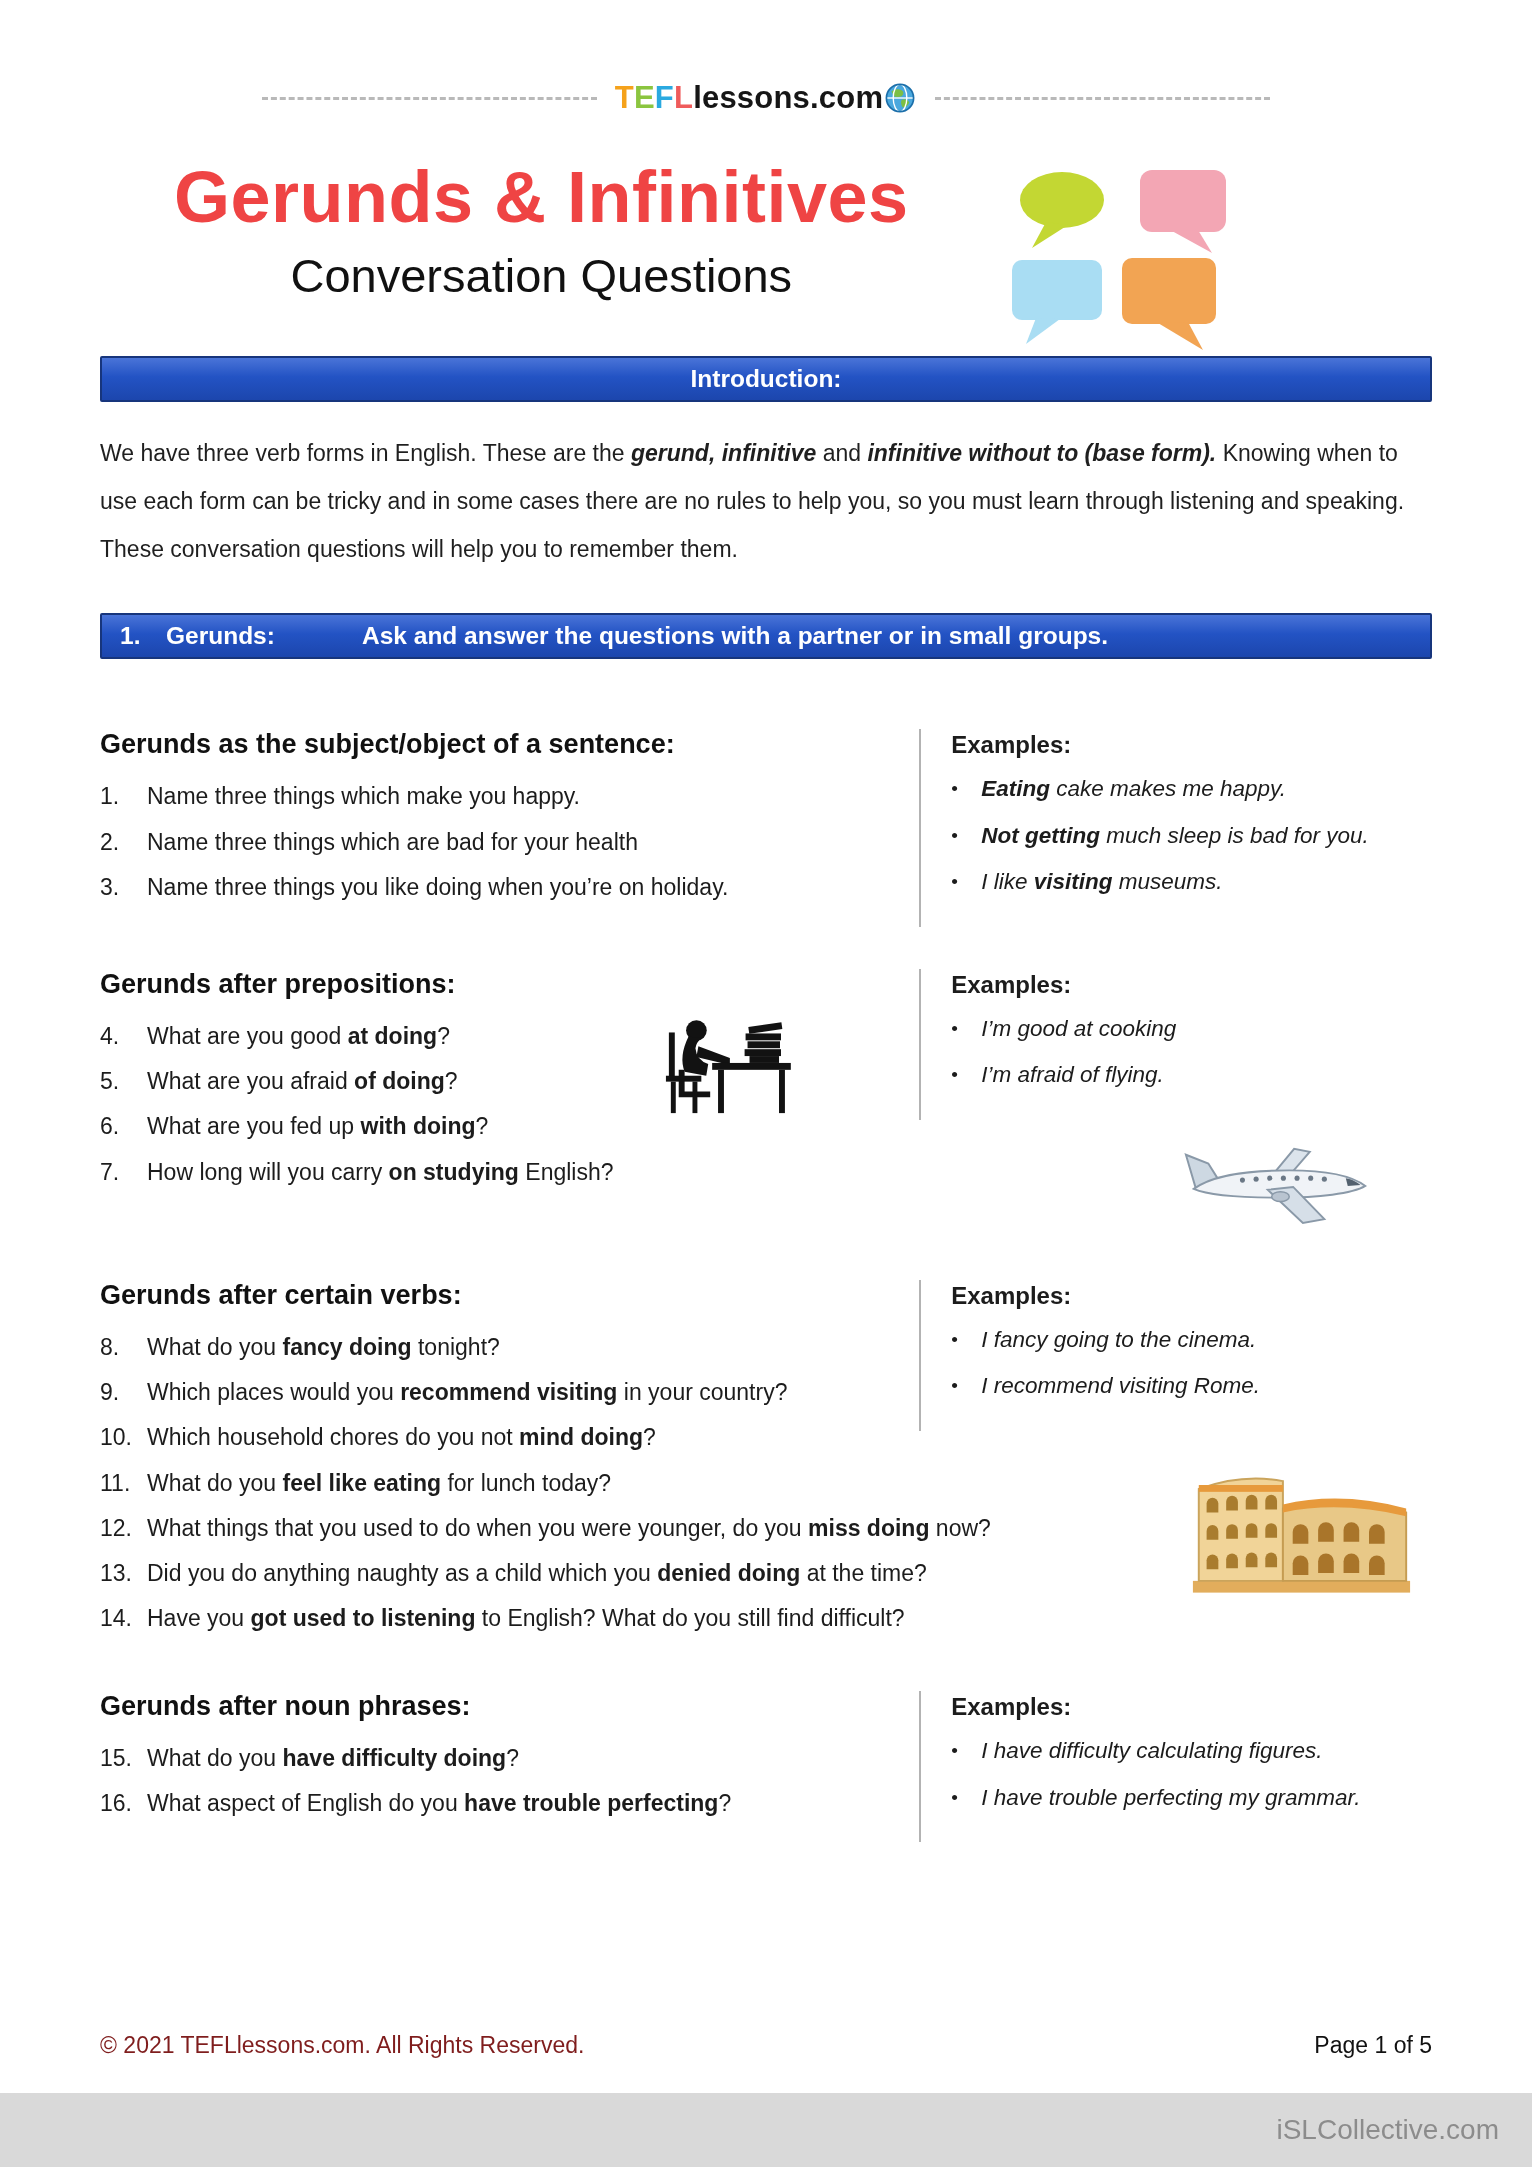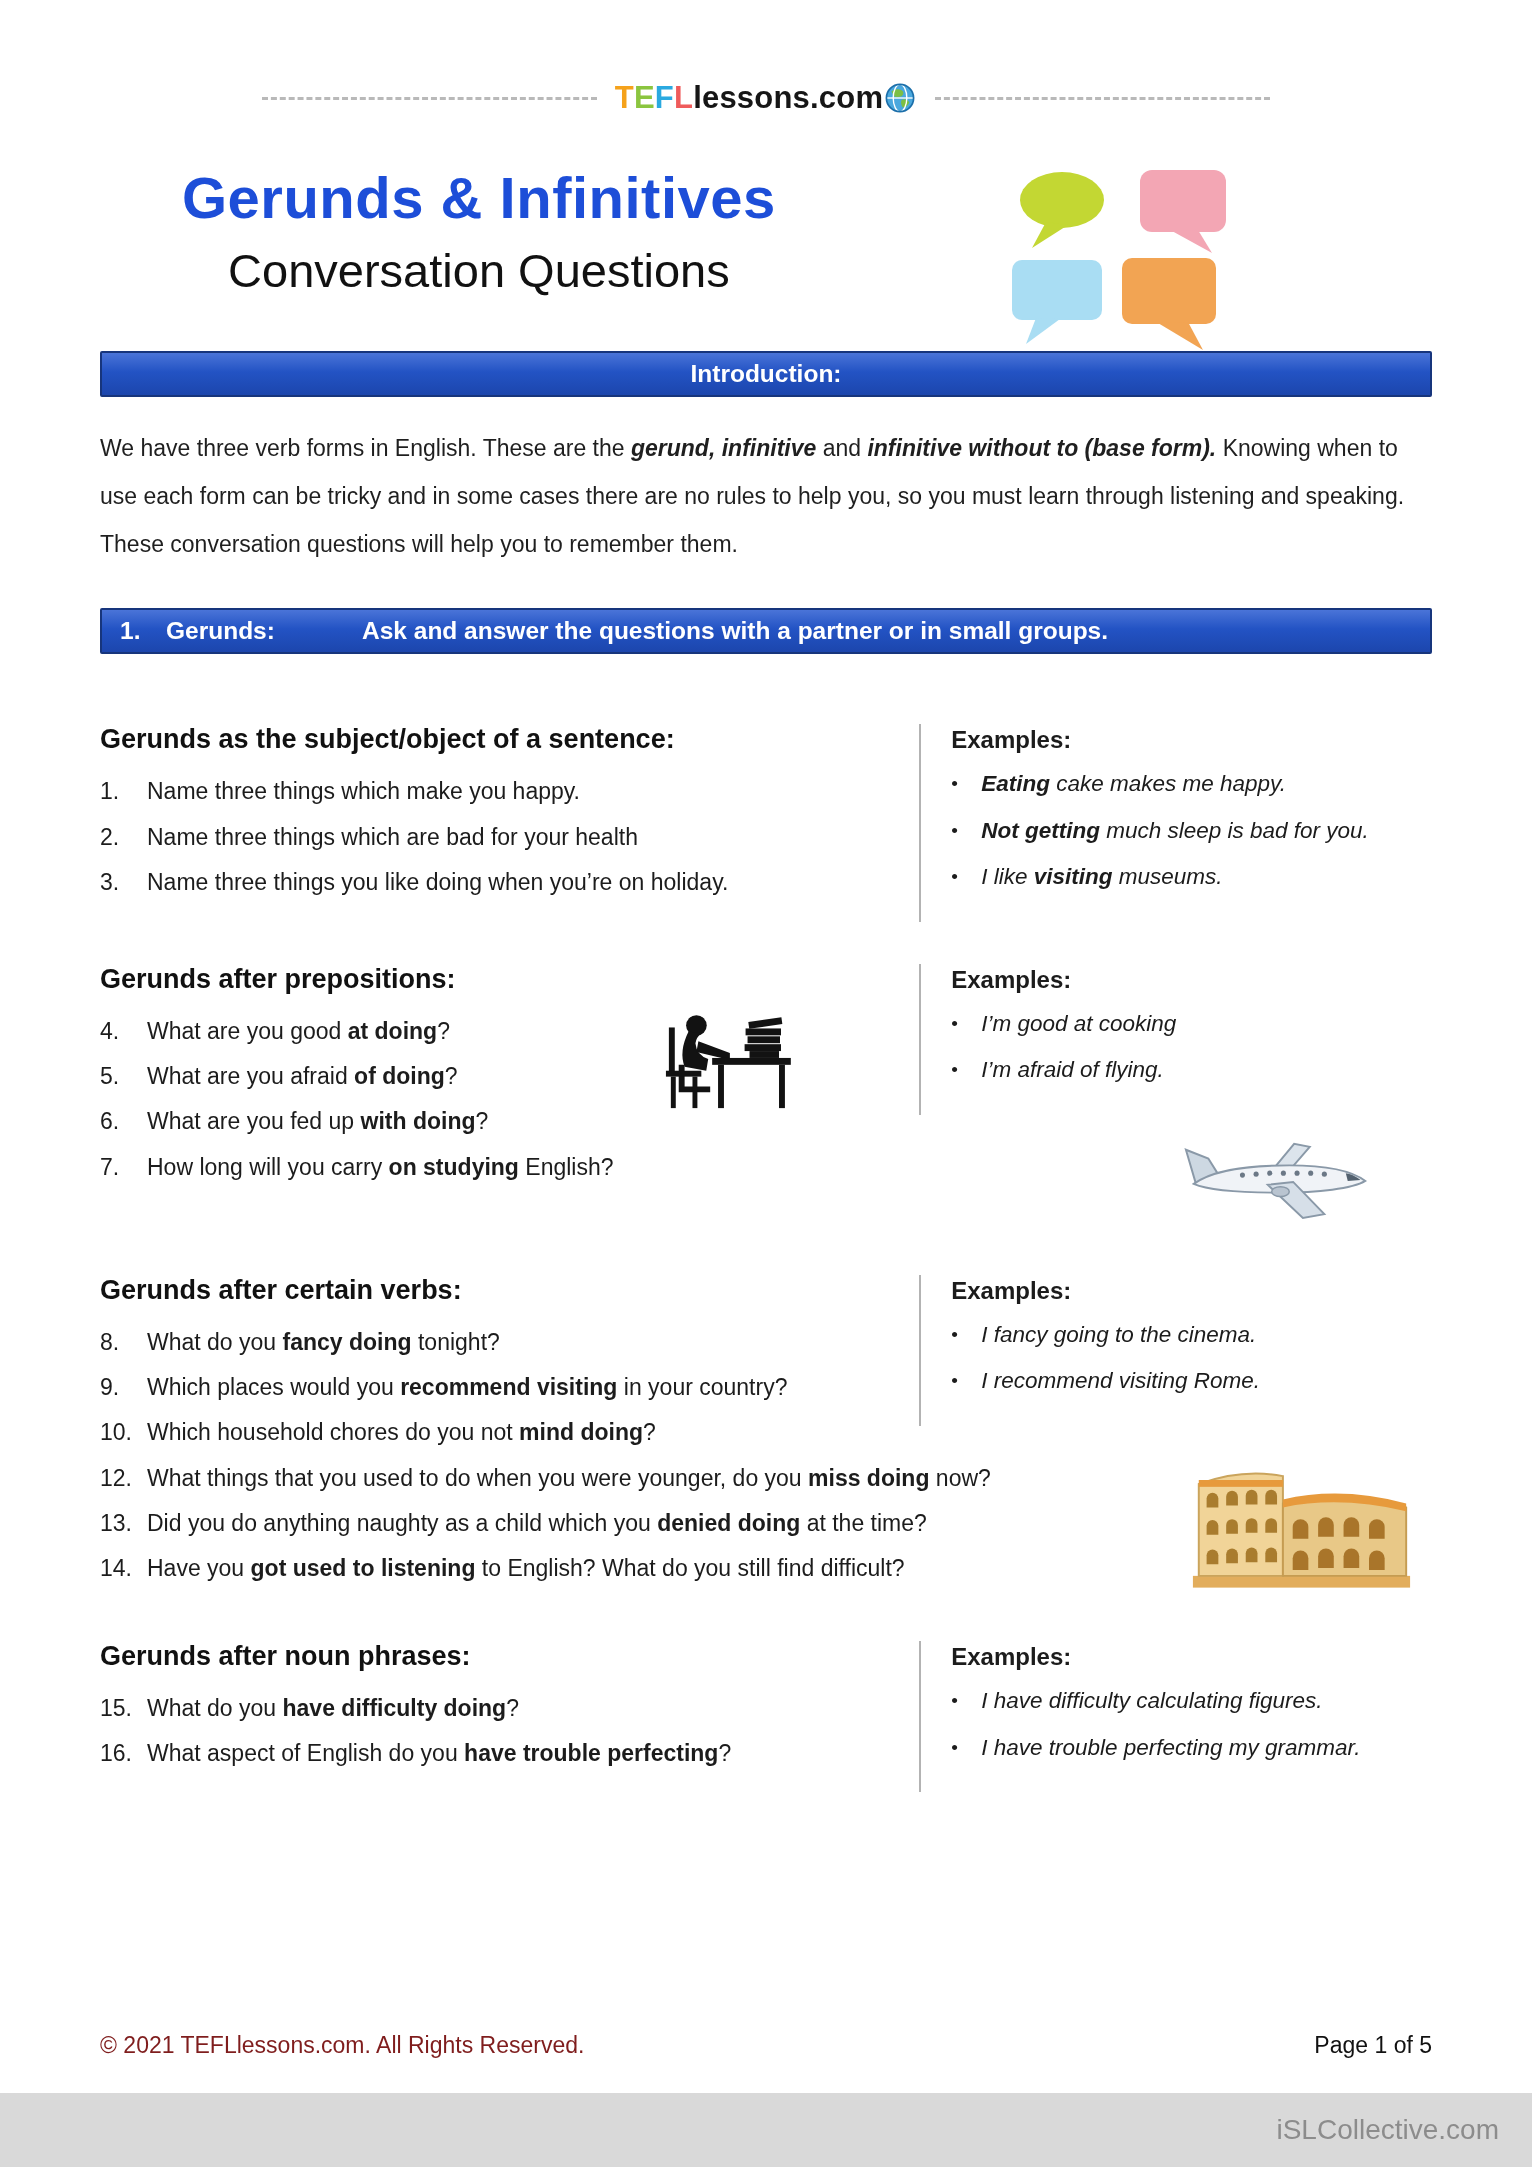--- a/index.html
+++ b/index.html
@@ -7,21 +7,21 @@
   .page{position:relative;width:1532px;height:2167px;margin:0 auto;background:#ffffff;display:flex;flex-direction:column;overflow:hidden;}
 
   
   .logo-row{display:flex;align-items:center;justify-content:center;gap:18px;padding-top:80px;}
   .dash{width:335px;height:0;border-top:3px dashed #b9b9b9;}
   .logo{display:flex;align-items:center;gap:0;font-size:31px;font-weight:700;letter-spacing:.2px;}
   .logo-rest{color:#161616;}
 
   
   .title-wrap{margin:36px 0 0 170px;width:fit-content;text-align:center;}
-  .title-wrap h1{margin:12px;font-size:58px;font-weight:700;color:#1d4ed8;letter-spacing:.5px;}
+  .title-wrap h1{margin:4px;font-size:72px;font-weight:700;color:#ef4444;letter-spacing:.5px;}
   .title-wrap h2{margin:10px 0 7px 0;font-size:47px;font-weight:400;color:#111;}
 
   
   .bubbles{position:absolute;top:158px;right:285px;width:245px;height:195px;}
 
   
   .banner{margin:6px 100px;height:46px;display:flex;align-items:center;color:#ffffff;font-weight:700;font-size:24.5px;
     background:linear-gradient(180deg,#4a74d8 0%,#2353c4 45%,#1c46ad 100%);
     border:2px solid #17357c;border-radius:2px;box-sizing:border-box;}
   .banner.center{justify-content:center;}
@@ -284,20 +284,24 @@
         </div>
         <div class="q-row">
           <span class="q-num">9.</span>
           <span class="q-text"><span>Which places would you </span><span class="b">recommend visiting</span><span> in your country?</span></span>
         </div>
         <div class="q-row">
           <span class="q-num">10.</span>
           <span class="q-text"><span>Which household chores do you not </span><span class="b">mind doing</span><span>?</span></span>
         </div>
         <div class="q-row">
+          <span class="q-num">11.</span>
+          <span class="q-text"><span>What do you </span><span class="b">feel like eating</span><span> for lunch today?</span></span>
+        </div>
+        <div class="q-row">
           <span class="q-num">12.</span>
           <span class="q-text"><span>What things that you used to do when you were younger, do you </span><span class="b">miss doing</span><span> now?</span></span>
         </div>
         <div class="q-row">
           <span class="q-num">13.</span>
           <span class="q-text"><span>Did you do anything naughty as a child which you </span><span class="b">denied doing</span><span> at the time?</span></span>
         </div>
         <div class="q-row">
           <span class="q-num">14.</span>
           <span class="q-text"><span>Have you </span><span class="b">got used to listening</span><span> to English? What do you still find difficult?</span></span>

